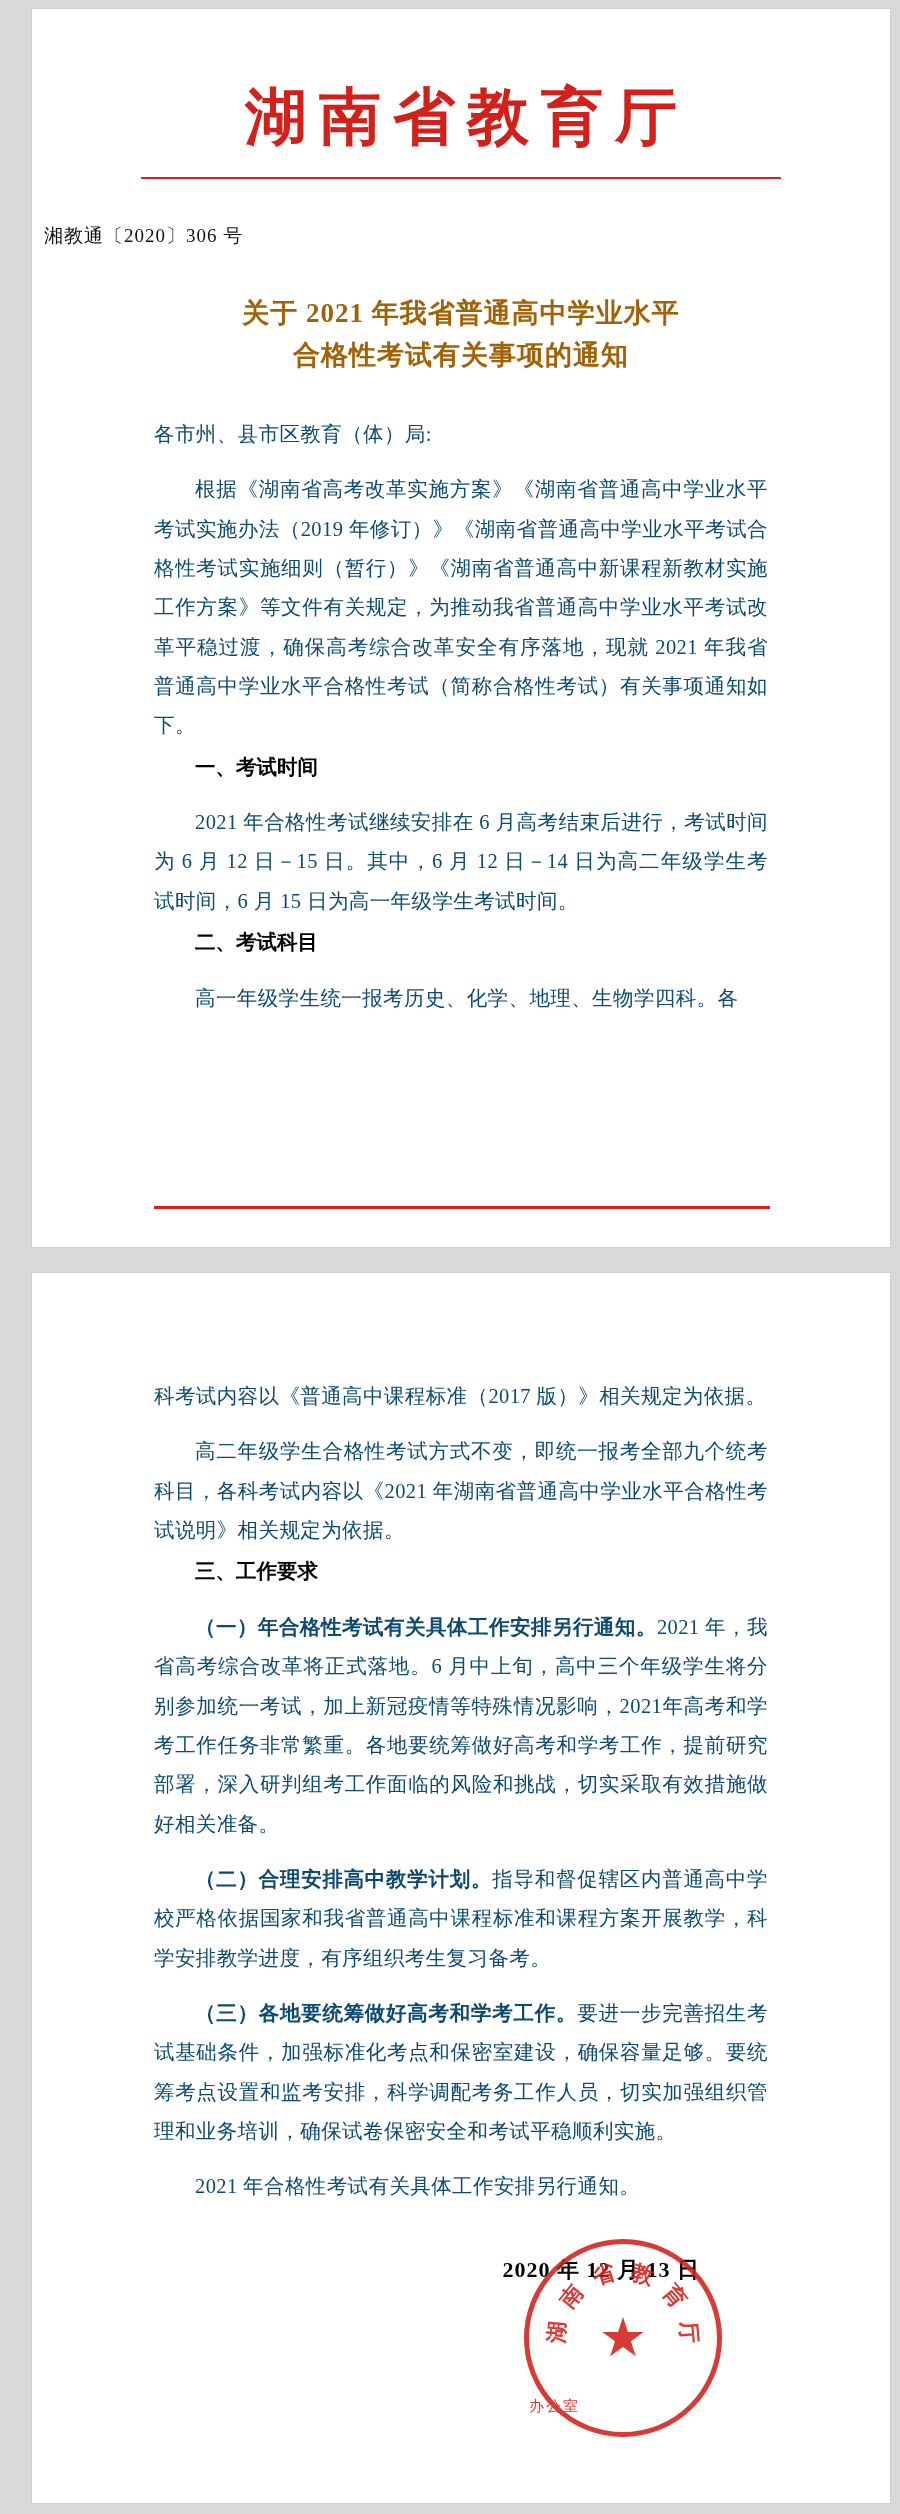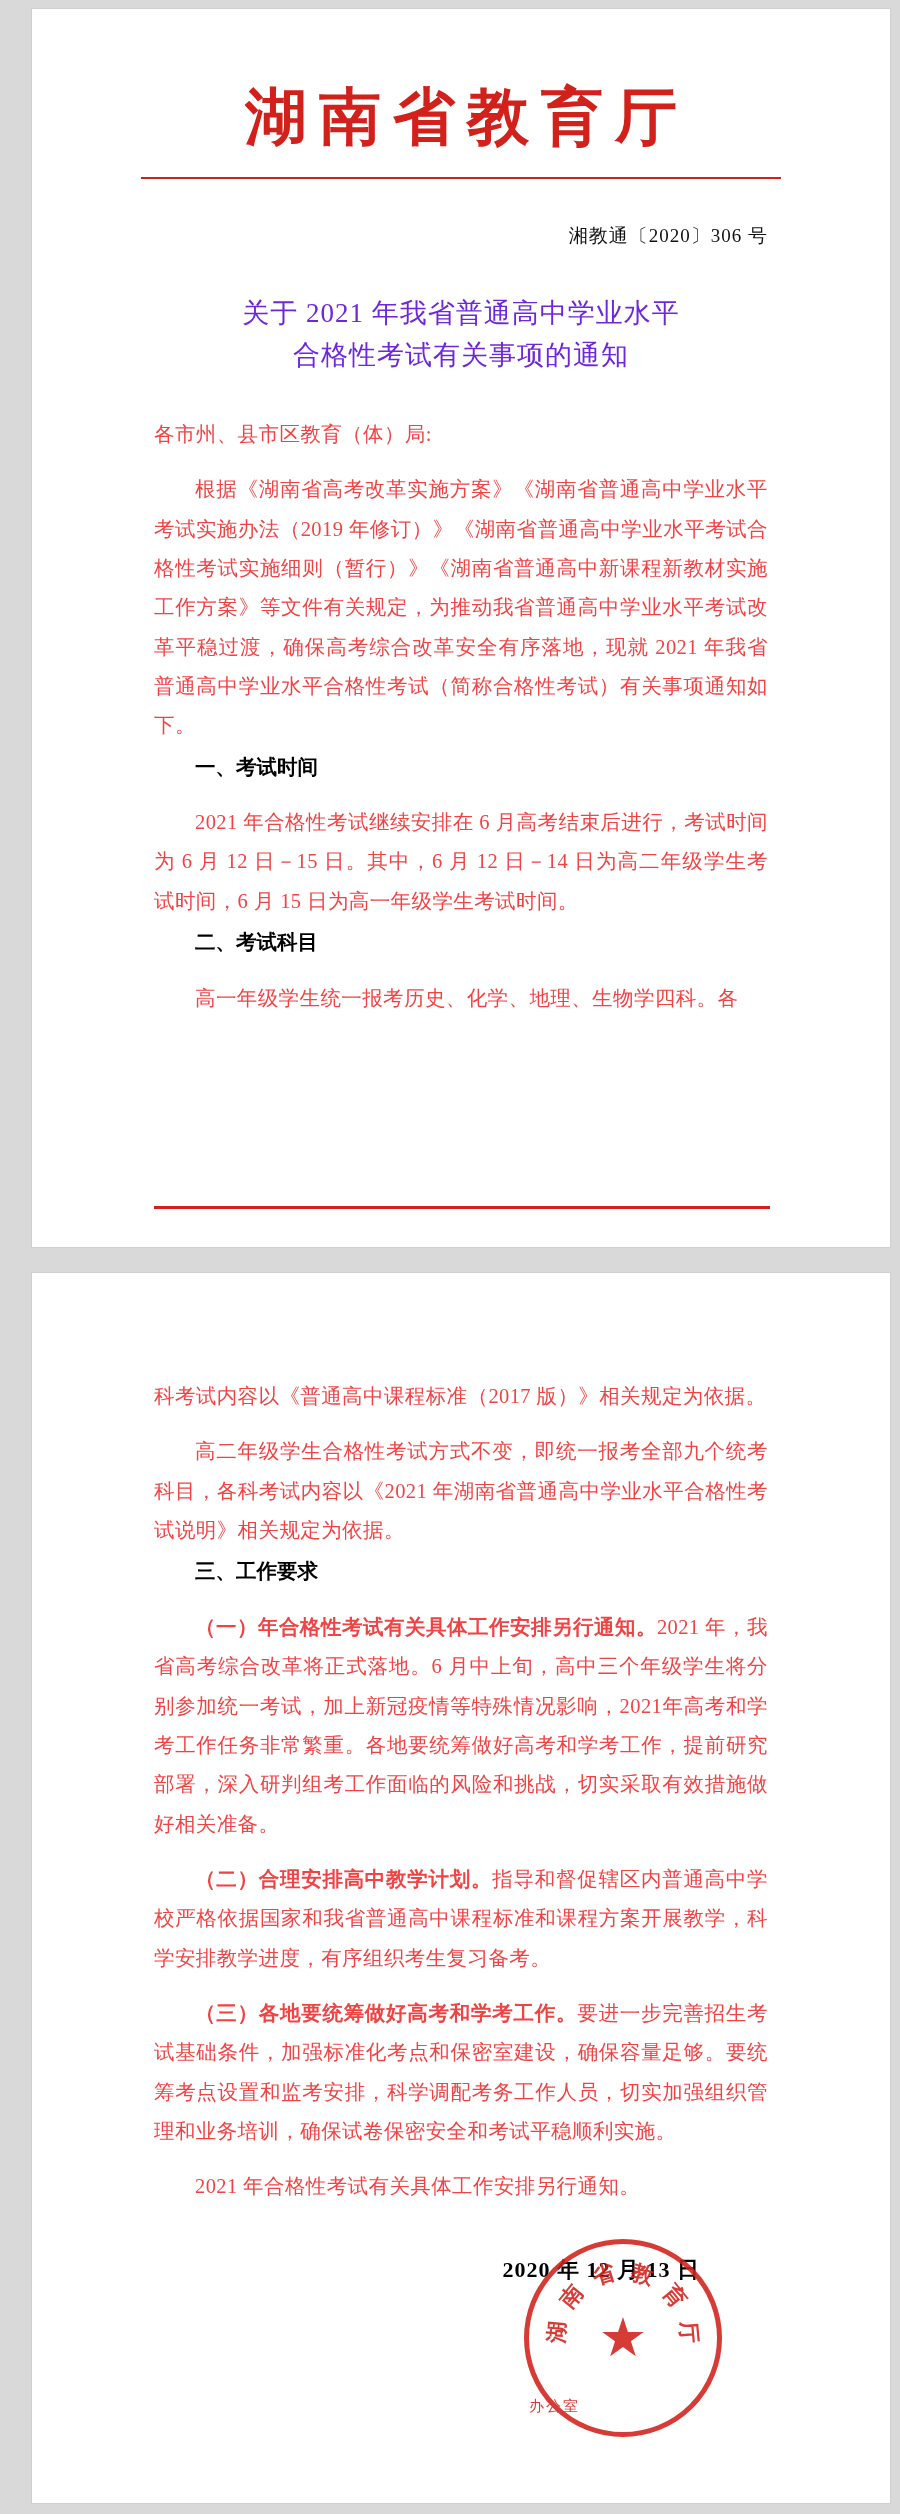--- a/index.html
+++ b/index.html
@@ -51,46 +51,46 @@
     line-height: 1.1;
     padding-left: 12px;
   }
   .rule-thin {
     width: 640px;
     height: 2px;
     background: #d2211b;
     margin: 26px auto 0 auto;
   }
   .doc-number {
-    text-align: right;
-    padding: 44px 122px 0 4px;
+    text-align: left;
+    padding: 44px 122px 0 12px;
     font-size: 19px;
     color: #111;
     letter-spacing: 1px;
   }
   .doc-title {
     text-align: center;
     margin-top: 44px;
     font-size: 27px;
-    font-weight: normal;
+    font-weight: bold;
     line-height: 1.55;
     letter-spacing: 1px;
-    color: #6d28d9;
+    color: #a16207;
   }
   .body-area {
     padding: 0 122px;
     margin-top: 38px;
   }
   p.para {
     font-size: 20.5px;
     line-height: 1.92;
     text-align: justify;
     text-justify: inter-ideograph;
     margin: 16px 0 2px 0;
-    color: #ef4444;
+    color: #0c4a6e;
     letter-spacing: 0.4px;
   }
   p.indent {
     text-indent: 2em;
   }
   p.section-head {
     font-size: 20.5px;
     font-weight: bold;
     line-height: 1.92;
     margin: 0 0 2px 0;

